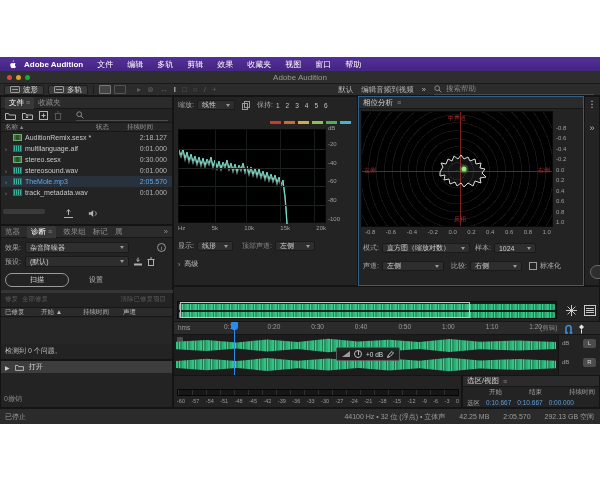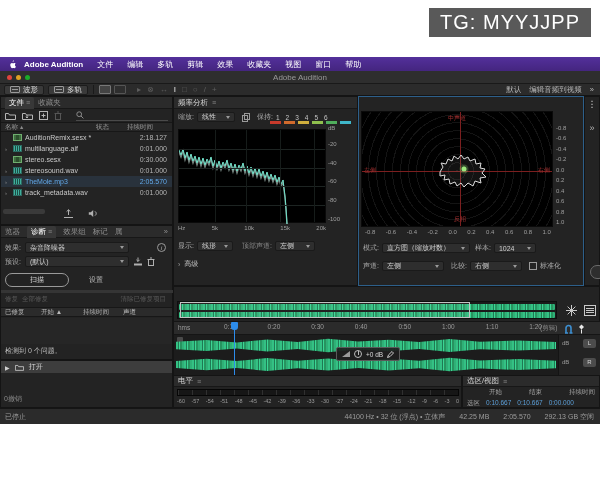--- a/index.html
+++ b/index.html
@@ -100,21 +100,20 @@
 
   .icon-svg { display:block; }
   .circ-i { display:inline-block; width:9px; height:9px; border:1px solid #9a9a9a; border-radius:50%; color:#bbb; font-size:6px; text-align:center; line-height:9px; font-style:italic; }
   .chk { display:inline-block; width:8px; height:8px; border:1px solid #9a9a9a; background:#242424; }
 </style>
 </head>
 <body>
 
 <div class="canvas">
 
-  <div class="wm-top">TG: MYYJJPP</div>
 
   <div class="app">
 
     <div class="menubar">
       <svg class="apple-icon" viewBox="0 0 10 12">
           <path d="M5.6 1.2c.5-.6 1.4-.9 1.4-.9s.1.9-.4 1.5c-.5.7-1.3.8-1.3.8s-.2-.8.3-1.4zM7.5 4c1 0 1.8.7 1.8.7s-1 .6-1 1.9c0 1.5 1.3 2 1.3 2S8.7 11 7.6 11c-.5 0-.8-.3-1.4-.3-.6 0-1 .3-1.5.3C3.5 11 2 8.6 2 6.7 2 4.9 3.2 4 4.3 4c.7 0 1.2.4 1.6.4.4 0 1-.4 1.6-.4z" fill="#fff"></path>
         </svg>
       <span class="appname">Adobe Audition</span>
       <span>文件</span>
       <span>编辑</span>
@@ -153,20 +152,27 @@
         <span class="on">I</span>
         <span>□</span>
         <span>○</span>
         <span>/</span>
         <span>+</span>
       </div>
       <div class="tb-right">
         <span>默认</span>
         <span>编辑音频到视频</span>
         <span>»</span>
+        <div class="searchbox">
+          <svg class="icon-svg" width="8" height="8" viewBox="0 0 8 8">
+              <circle cx="3.2" cy="3.2" r="2.4" fill="none" stroke="#8a8a8a"></circle>
+              <path d="M5 5l2.4 2.4" stroke="#8a8a8a"></path>
+            </svg>
+          <span>搜索帮助</span>
+        </div>
       </div>
     </div>
 
     <div class="panel" style="left:0;top:39px;width:173px;height:129px;">
       <div class="phead">
         <span class="tab-on"><span>文件</span> <span class="menu-glyph">≡</span></span>
         <span class="tab-dim">收藏夹</span>
       </div>
       <div class="f-iconrow">
         <svg class="icon-svg" width="11" height="8" viewBox="0 0 11 8">
@@ -304,24 +310,20 @@
         <span style="color:#cfcfcf;font-size:6px;">▶</span>
         <svg class="icon-svg" width="9" height="7" viewBox="0 0 11 8">
             <path d="M0.5 7.5v-6h3l1 1.5h6v4.5z" fill="none" stroke="#cfcfcf"></path>
           </svg>
         <span>打开</span>
       </div>
       <div class="abs" style="left:3px;bottom:3px;font-size:7px;color:#8a8a8a;">0撤销</div>
     </div>
 
     <div class="panel" style="left:173px;top:39px;width:185px;height:190px;">
-      <div class="phead">
-        <span>频率分析</span>
-        <span class="menu-glyph">≡</span>
-      </div>
       <div class="d-row" style="margin-top:3px;gap:3px;">
         <span>缩放:</span>
         <span class="dd" style="width:38px;height:10px;">
             <span>线性</span>
             <span class="caret-down"></span>
           </span>
         <svg class="icon-svg" width="8" height="9" viewBox="0 0 8 9" style="margin-left:4px;">
             <rect x="0.5" y="2.5" width="5" height="6" fill="none" stroke="#9a9a9a"></rect>
             <rect x="2.5" y="0.5" width="5" height="6" fill="none" stroke="#9a9a9a"></rect>
           </svg>
@@ -381,20 +383,24 @@
             <span class="caret-down"></span>
           </span>
       </div>
       <div class="d-row" style="position:absolute;left:0;top:162px;gap:4px;">
         <span style="color:#9a9a9a;">›</span>
         <span style="color:#c5c5c5;">高级</span>
       </div>
     </div>
 
     <div class="panel" style="left:358px;top:39px;width:226px;height:190px;border:1px solid #2d5f8a;">
+      <div class="phead">
+        <span>相位分析</span>
+        <span class="menu-glyph">≡</span>
+      </div>
       <div class="graph rings" style="left:2px;top:14px;width:192px;height:116px;">
         <div class="crossh" style="left:0;right:0;top:59px;height:1px;"></div>
         <div class="crossh" style="top:0;bottom:0;left:98px;width:1px;"></div>
         <div class="ph-label" style="left:86px;top:2px;">中声道</div>
         <div class="ph-label" style="left:92px;bottom:2px;">反相</div>
         <div class="ph-label" style="left:2px;top:54px;">左侧</div>
         <div class="ph-label" style="right:2px;top:54px;">右侧</div>
         <svg class="abs" style="left:58px;top:36px;" width="80" height="46" viewBox="0 0 80 46">
           <path d="M20,24 L23,19 L21,15 L26,16 L28,11 L32,13 L34,8 L38,11 L41,7 L44,11 L48,9 L50,13 L55,11 L56,16 L61,15 L60,20 L65,21 L62,25 L66,29 L60,30 L61,35 L55,33 L53,38 L48,35 L44,39 L41,35 L37,38 L35,34 L30,36 L29,31 L24,32 L25,27 L20,28 Z" fill="rgba(255,255,255,0.07)" stroke="#dcdcdc" stroke-width="1"></path>
           <circle cx="44" cy="21" r="4.5" fill="rgba(150,230,120,0.25)"></circle>
@@ -520,24 +526,20 @@
 
       <div class="abs" style="left:384px;top:48px;width:43px;height:41px;background:#232323;border-left:1px solid #141414;">
         <span class="abs" style="left:3px;top:5px;font-size:6px;color:#9a9a9a;">dB</span>
         <span class="chbtn abs" style="left:24px;top:4px;">L</span>
         <span class="abs" style="left:3px;top:24px;font-size:6px;color:#9a9a9a;">dB</span>
         <span class="chbtn abs" style="left:24px;top:23px;">R</span>
       </div>
     </div>
 
     <div class="panel" style="left:173px;top:318px;width:289px;height:33px;">
-      <div class="phead" style="height:11px;">
-        <span>电平</span>
-        <span class="menu-glyph">≡</span>
-      </div>
       <div class="abs" style="left:3px;top:13px;width:282px;height:7px;background:#161616;border:1px solid #060606;background-image:repeating-linear-gradient(90deg,#303030 0 1px,transparent 1px 14px);"></div>
       <div class="lvl-ticks abs" style="left:3px;top:22px;width:282px;">
 
       <span>-60</span>
           <span>-57</span>
           <span>-54</span>
           <span>-51</span>
           <span>-48</span>
           <span>-45</span>
           <span>-42</span>

